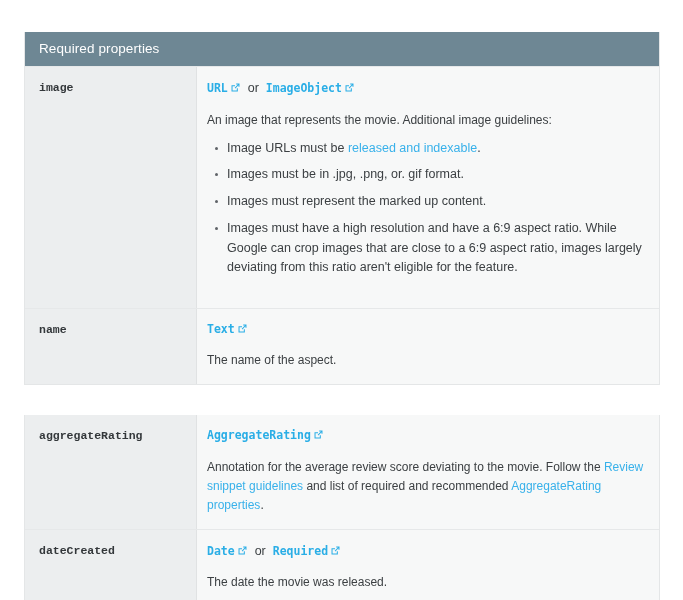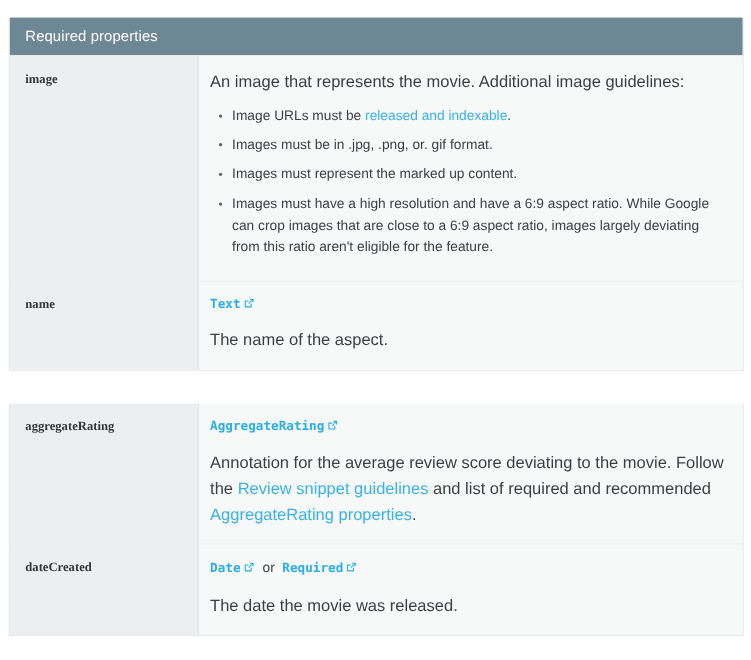--- a/index.html
+++ b/index.html
@@ -15,21 +15,21 @@
     font-size: 12.5px;
     color: #3c4043;
     -webkit-font-smoothing: antialiased;
   }
 
   .page {
     width: 683px;
     height: 600px;
     position: relative;
     overflow: hidden;
-    padding: 0;
+    padding: 16px;
     box-sizing: border-box;
   }
 
   .table-block {
     margin: 16px 7px 0 8px;
     border: 1px solid #e4e6e7;
     border-top: none;
     background: #f7f8f8;
   }
 
@@ -50,21 +50,21 @@
     border-top: none;
   }
 
   .prop-name {
     width: 172px;
     min-width: 172px;
     box-sizing: border-box;
     background: #eceeef;
     border-right: 1px solid #e0e2e3;
     padding: 13px 10px 14px 14px;
-    font-family: Liberation Serif, serif;
+    font-family: Liberation Mono, monospace;
     font-size: 11.5px;
     font-weight: bold;
     color: #33373a;
     line-height: 1.4;
   }
 
   .prop-body {
     flex: 1;
     background: #f7f8f8;
     padding: 12px 12px 14px 10px;
@@ -94,21 +94,21 @@
   .ext-icon {
     display: inline-block;
     width: 11px;
     height: 11px;
     vertical-align: -1px;
     margin-left: 2px;
   }
   .ext-icon svg { display: block; }
 
   .desc {
-    font-size: 15px;
+    font-size: 12px;
     line-height: 1.58;
     color: #3c4043;
     margin-top: 13px;
   }
   .desc:first-child { margin-top: 0; }
 
   a.inline-link {
     color: #38b1ea;
     text-decoration: none;
   }
@@ -119,21 +119,21 @@
     list-style: none;
   }
   ul.guidelines li {
     position: relative;
     font-size: 12.5px;
     line-height: 1.58;
     color: #3c4043;
     margin-bottom: 7px;
     padding-left: 0;
   }
-  ul.guidelines li:last-child { margin-bottom: 6px; }
+  ul.guidelines li:last-child { margin-bottom: 16px; }
   ul.guidelines li::before {
     content: "";
     position: absolute;
     left: -12px;
     top: 8px;
     width: 3px;
     height: 3px;
     background: #5f6368;
     border-radius: 50%;
   }
@@ -143,20 +143,27 @@
 </head>
 <body>
 
 <div class="page">
   <div id="sections-root">
       <div class="table-block">
         <div class="section-header">Required properties</div>
         <div class="prop-row">
           <div class="prop-name">image</div>
           <div class="prop-body">
+            <div class="type-line"><a class="type-link" href="#"><span>URL</span><span class="ext-icon"><svg viewBox="0 0 16 16" width="11" height="11" aria-hidden="true">
+                    <path d="M2.2 4.6h5.1v1.5H3.7v6.2h6.2V9h1.5v4.8H2.2z" fill="#2aaee6"></path>
+                    <path d="M9.0 2.2h4.8V7h-1.5V4.75L7.9 9.35 6.85 8.3l4.6-4.6H9.0z" fill="#2aaee6"></path>
+                  </svg></span></a> <span class="type-sep">or</span> <a class="type-link" href="#"><span>ImageObject</span><span class="ext-icon"><svg viewBox="0 0 16 16" width="11" height="11" aria-hidden="true">
+                    <path d="M2.2 4.6h5.1v1.5H3.7v6.2h6.2V9h1.5v4.8H2.2z" fill="#2aaee6"></path>
+                    <path d="M9.0 2.2h4.8V7h-1.5V4.75L7.9 9.35 6.85 8.3l4.6-4.6H9.0z" fill="#2aaee6"></path>
+                  </svg></span></a></div>
             <div class="desc"><span>An image that represents the movie. Additional image guidelines:</span></div>
             <ul class="guidelines">
               <li><span>Image URLs must be </span><a class="inline-link" href="#">released and indexable</a><span>.</span></li>
               <li><span>Images must be in .jpg, .png, or. gif format.</span></li>
               <li><span>Images must represent the marked up content.</span></li>
               <li><span>Images must have a high resolution and have a 6:9 aspect ratio. While Google can crop images that are close to a 6:9 aspect ratio, images largely deviating from this ratio aren't eligible for the feature.</span></li>
             </ul>
           </div>
         </div>
         <div class="prop-row">

